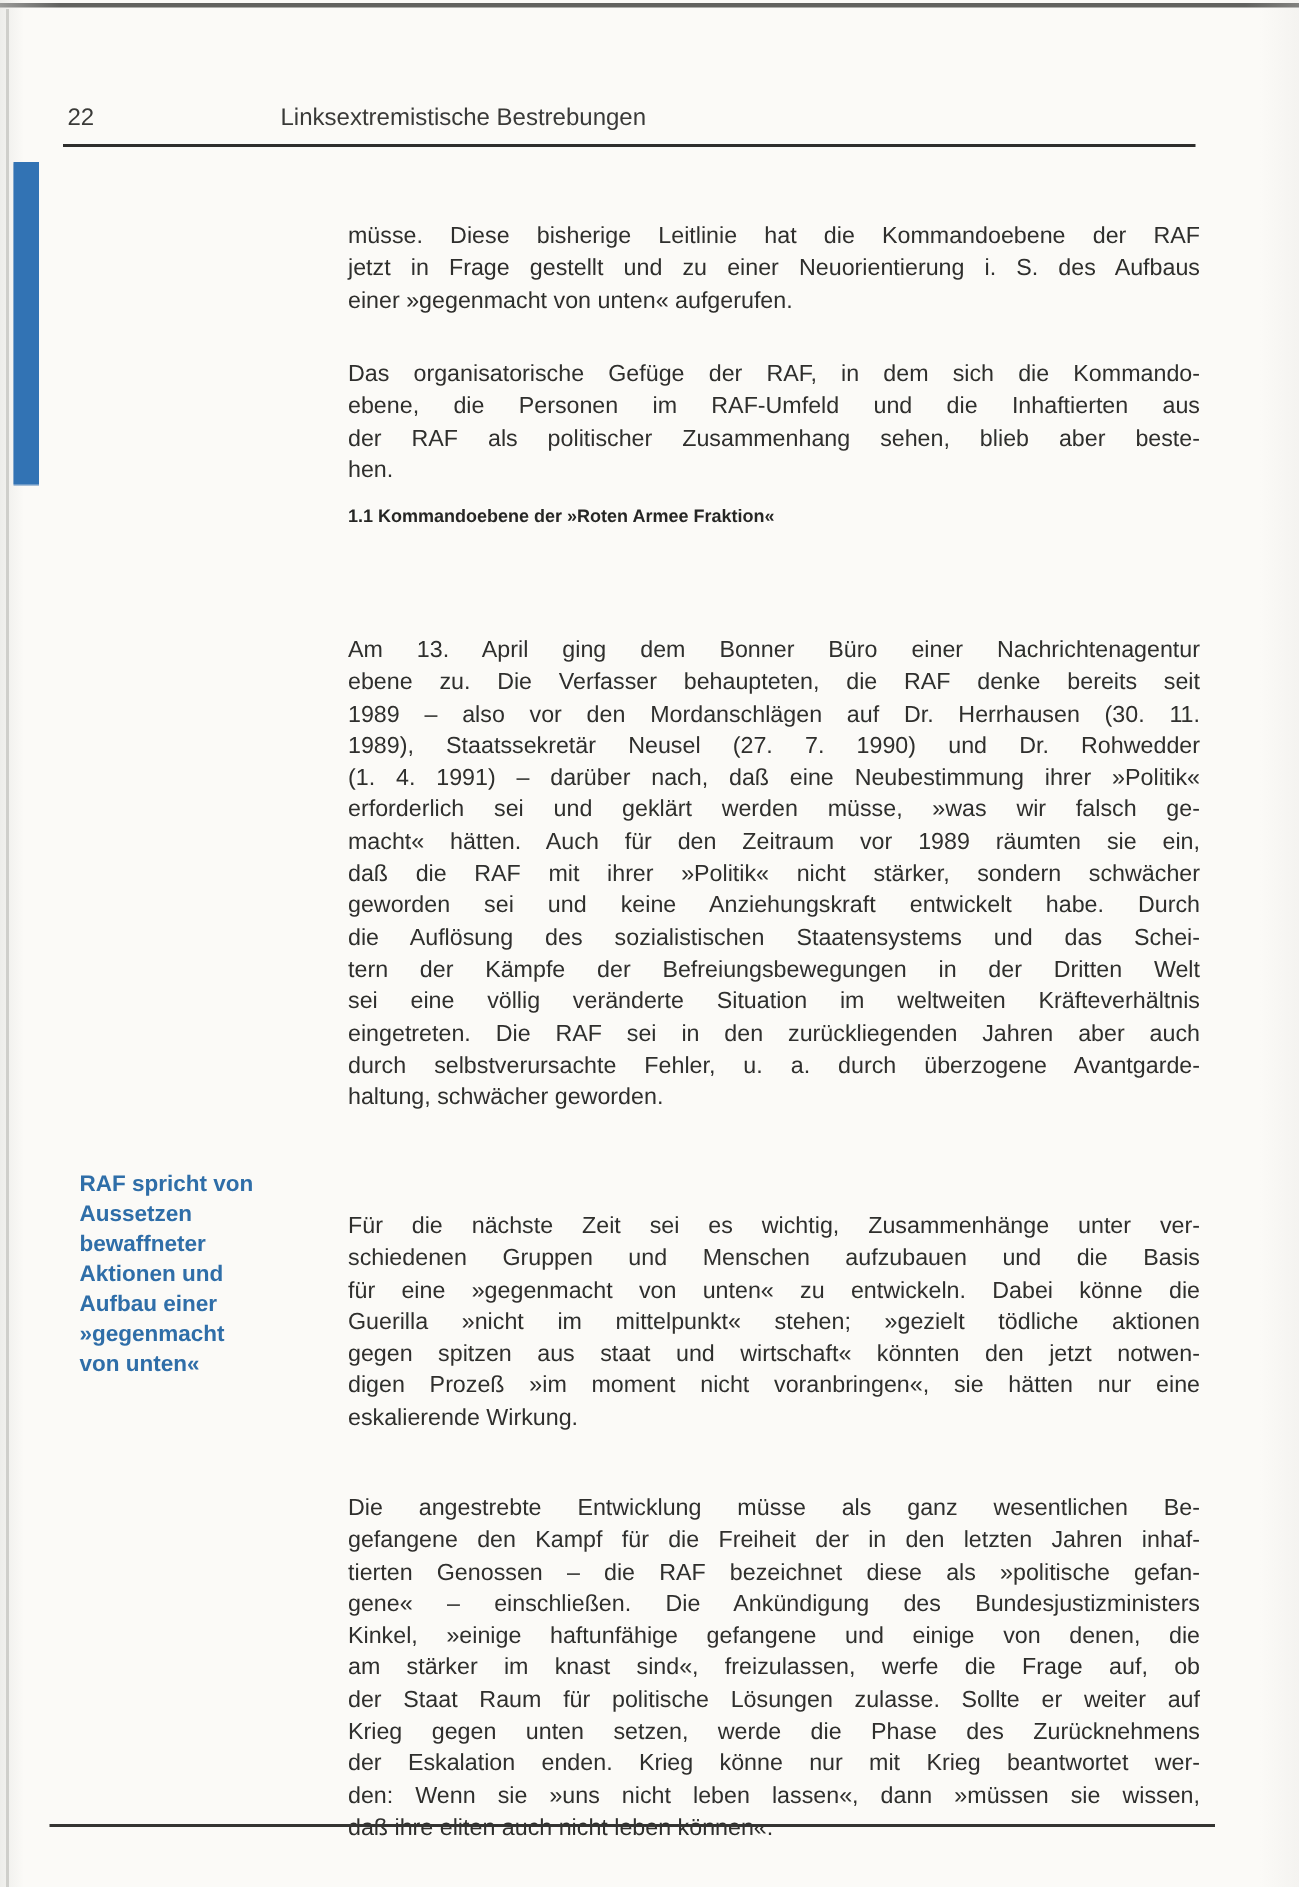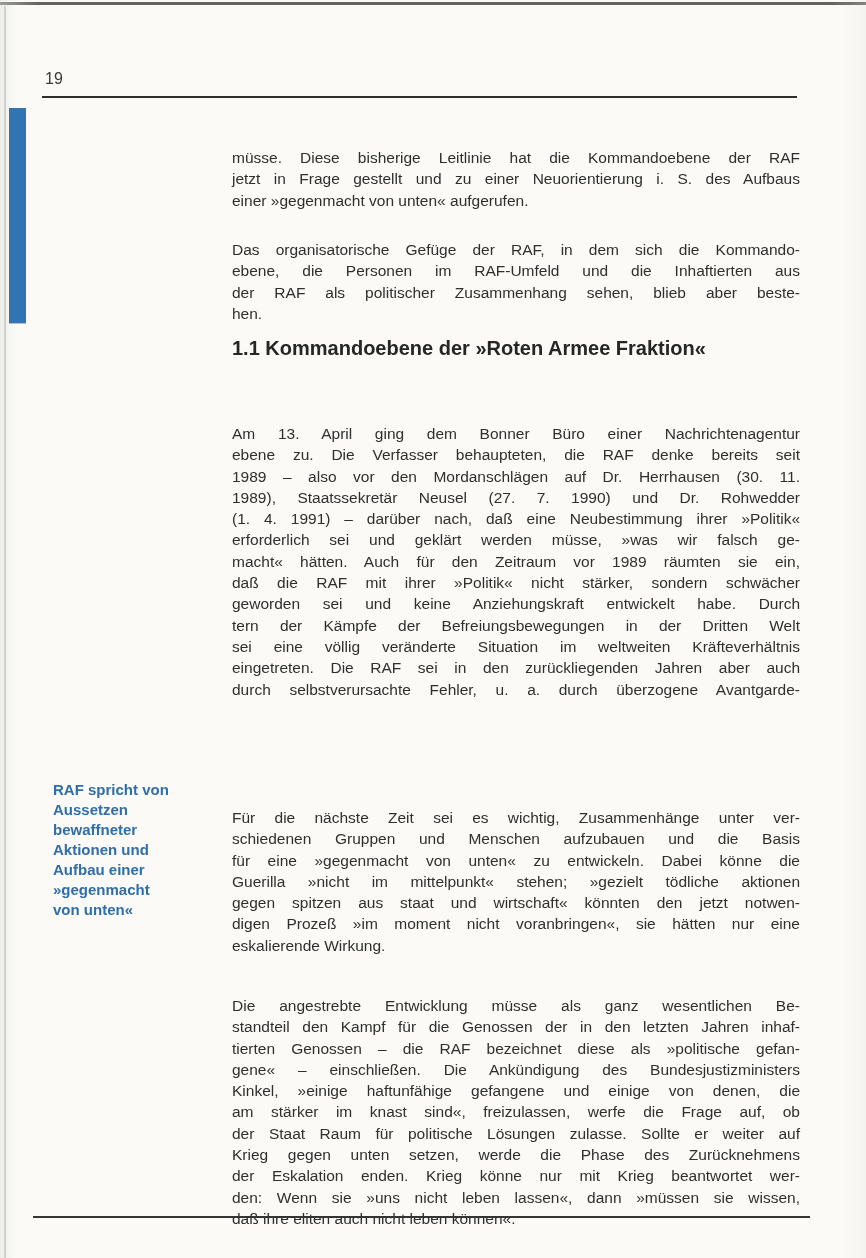--- a/index.html
+++ b/index.html
@@ -40,21 +40,21 @@
   .para {
     position: absolute; left: 232px; width: 568px;
     font-size: 15.5px; line-height: 21.3px; color: #2f2f2d; margin-top: 36px;
   }
   .line { text-align: justify; text-align-last: justify; }
   .line.last { text-align-last: left; }
   #para1 { top: 111px; }
   #para2 { top: 203px; }
   .section-heading {
     position: absolute; left: 232px; top: 337px; width: 568px;
-    font-size: 20px; font-weight: bold; color: #262624;
+    font-size: 12px; font-weight: bold; color: #262624;
   }
   #para3 { top: 387px; }
   #para4 { top: 771px; }
   #para5 { top: 959px; }
   .margin-note {
     position: absolute; left: 53px; top: 780px; width: 176px;
     font-size: 15px; font-weight: bold; line-height: 20px;
     color: var(--note, #2f6ea8);
   }
   .margin-note .line { text-align: right; text-align-last: left; }
@@ -66,21 +66,22 @@
 </head>
 <body>
 
 <div id="page">
 
   <div class="scan-top-edge"></div>
   <div class="scan-left-edge"></div>
 
   <div class="accent-bar"></div>
 
-  <div class="page-number">19</div>
+  <div class="page-number">22</div>
+  <div class="running-title">Linksextremistische Bestrebungen</div>
   <div class="header-rule"></div>
 
   <div id="para1" class="para">
       <div class="line">müsse. Diese bisherige Leitlinie hat die Kommandoebene der RAF</div>
       <div class="line">jetzt in Frage gestellt und zu einer Neuorientierung i. S. des Aufbaus</div>
       <div class="line last">einer »gegenmacht von unten« aufgerufen.</div>
     </div>
   <div id="para2" class="para">
       <div class="line">Das organisatorische Gefüge der RAF, in dem sich die Kommando-</div>
       <div class="line">ebene, die Personen im RAF-Umfeld und die Inhaftierten aus</div>
@@ -93,24 +94,26 @@
   <div id="para3" class="para">
       <div class="line">Am 13. April ging dem Bonner Büro einer Nachrichtenagentur</div>
       <div class="line">ebene zu. Die Verfasser behaupteten, die RAF denke bereits seit</div>
       <div class="line">1989 – also vor den Mordanschlägen auf Dr. Herrhausen (30. 11.</div>
       <div class="line">1989), Staatssekretär Neusel (27. 7. 1990) und Dr. Rohwedder</div>
       <div class="line">(1. 4. 1991) – darüber nach, daß eine Neubestimmung ihrer »Politik«</div>
       <div class="line">erforderlich sei und geklärt werden müsse, »was wir falsch ge-</div>
       <div class="line">macht« hätten. Auch für den Zeitraum vor 1989 räumten sie ein,</div>
       <div class="line">daß die RAF mit ihrer »Politik« nicht stärker, sondern schwächer</div>
       <div class="line">geworden sei und keine Anziehungskraft entwickelt habe. Durch</div>
+      <div class="line">die Auflösung des sozialistischen Staatensystems und das Schei-</div>
       <div class="line">tern der Kämpfe der Befreiungsbewegungen in der Dritten Welt</div>
       <div class="line">sei eine völlig veränderte Situation im weltweiten Kräfteverhältnis</div>
       <div class="line">eingetreten. Die RAF sei in den zurückliegenden Jahren aber auch</div>
       <div class="line">durch selbstverursachte Fehler, u. a. durch überzogene Avantgarde-</div>
+      <div class="line last">haltung, schwächer geworden.</div>
     </div>
 
   <div class="margin-note">
       <div class="line">RAF spricht von</div>
       <div class="line">Aussetzen</div>
       <div class="line">bewaffneter</div>
       <div class="line">Aktionen und</div>
       <div class="line">Aufbau einer</div>
       <div class="line">»gegenmacht</div>
       <div class="line last">von unten«</div>
@@ -120,21 +123,21 @@
       <div class="line">schiedenen Gruppen und Menschen aufzubauen und die Basis</div>
       <div class="line">für eine »gegenmacht von unten« zu entwickeln. Dabei könne die</div>
       <div class="line">Guerilla »nicht im mittelpunkt« stehen; »gezielt tödliche aktionen</div>
       <div class="line">gegen spitzen aus staat und wirtschaft« könnten den jetzt notwen-</div>
       <div class="line">digen Prozeß »im moment nicht voranbringen«, sie hätten nur eine</div>
       <div class="line last">eskalierende Wirkung.</div>
     </div>
 
   <div id="para5" class="para">
       <div class="line">Die angestrebte Entwicklung müsse als ganz wesentlichen Be-</div>
-      <div class="line">standteil den Kampf für die Genossen der in den letzten Jahren inhaf-</div>
+      <div class="line">gefangene den Kampf für die Freiheit der in den letzten Jahren inhaf-</div>
       <div class="line">tierten Genossen – die RAF bezeichnet diese als »politische gefan-</div>
       <div class="line">gene« – einschließen. Die Ankündigung des Bundesjustizministers</div>
       <div class="line">Kinkel, »einige haftunfähige gefangene und einige von denen, die</div>
       <div class="line">am stärker im knast sind«, freizulassen, werfe die Frage auf, ob</div>
       <div class="line">der Staat Raum für politische Lösungen zulasse. Sollte er weiter auf</div>
       <div class="line">Krieg gegen unten setzen, werde die Phase des Zurücknehmens</div>
       <div class="line">der Eskalation enden. Krieg könne nur mit Krieg beantwortet wer-</div>
       <div class="line">den: Wenn sie »uns nicht leben lassen«, dann »müssen sie wissen,</div>
       <div class="line last">daß ihre eliten auch nicht leben können«.</div>
     </div>

